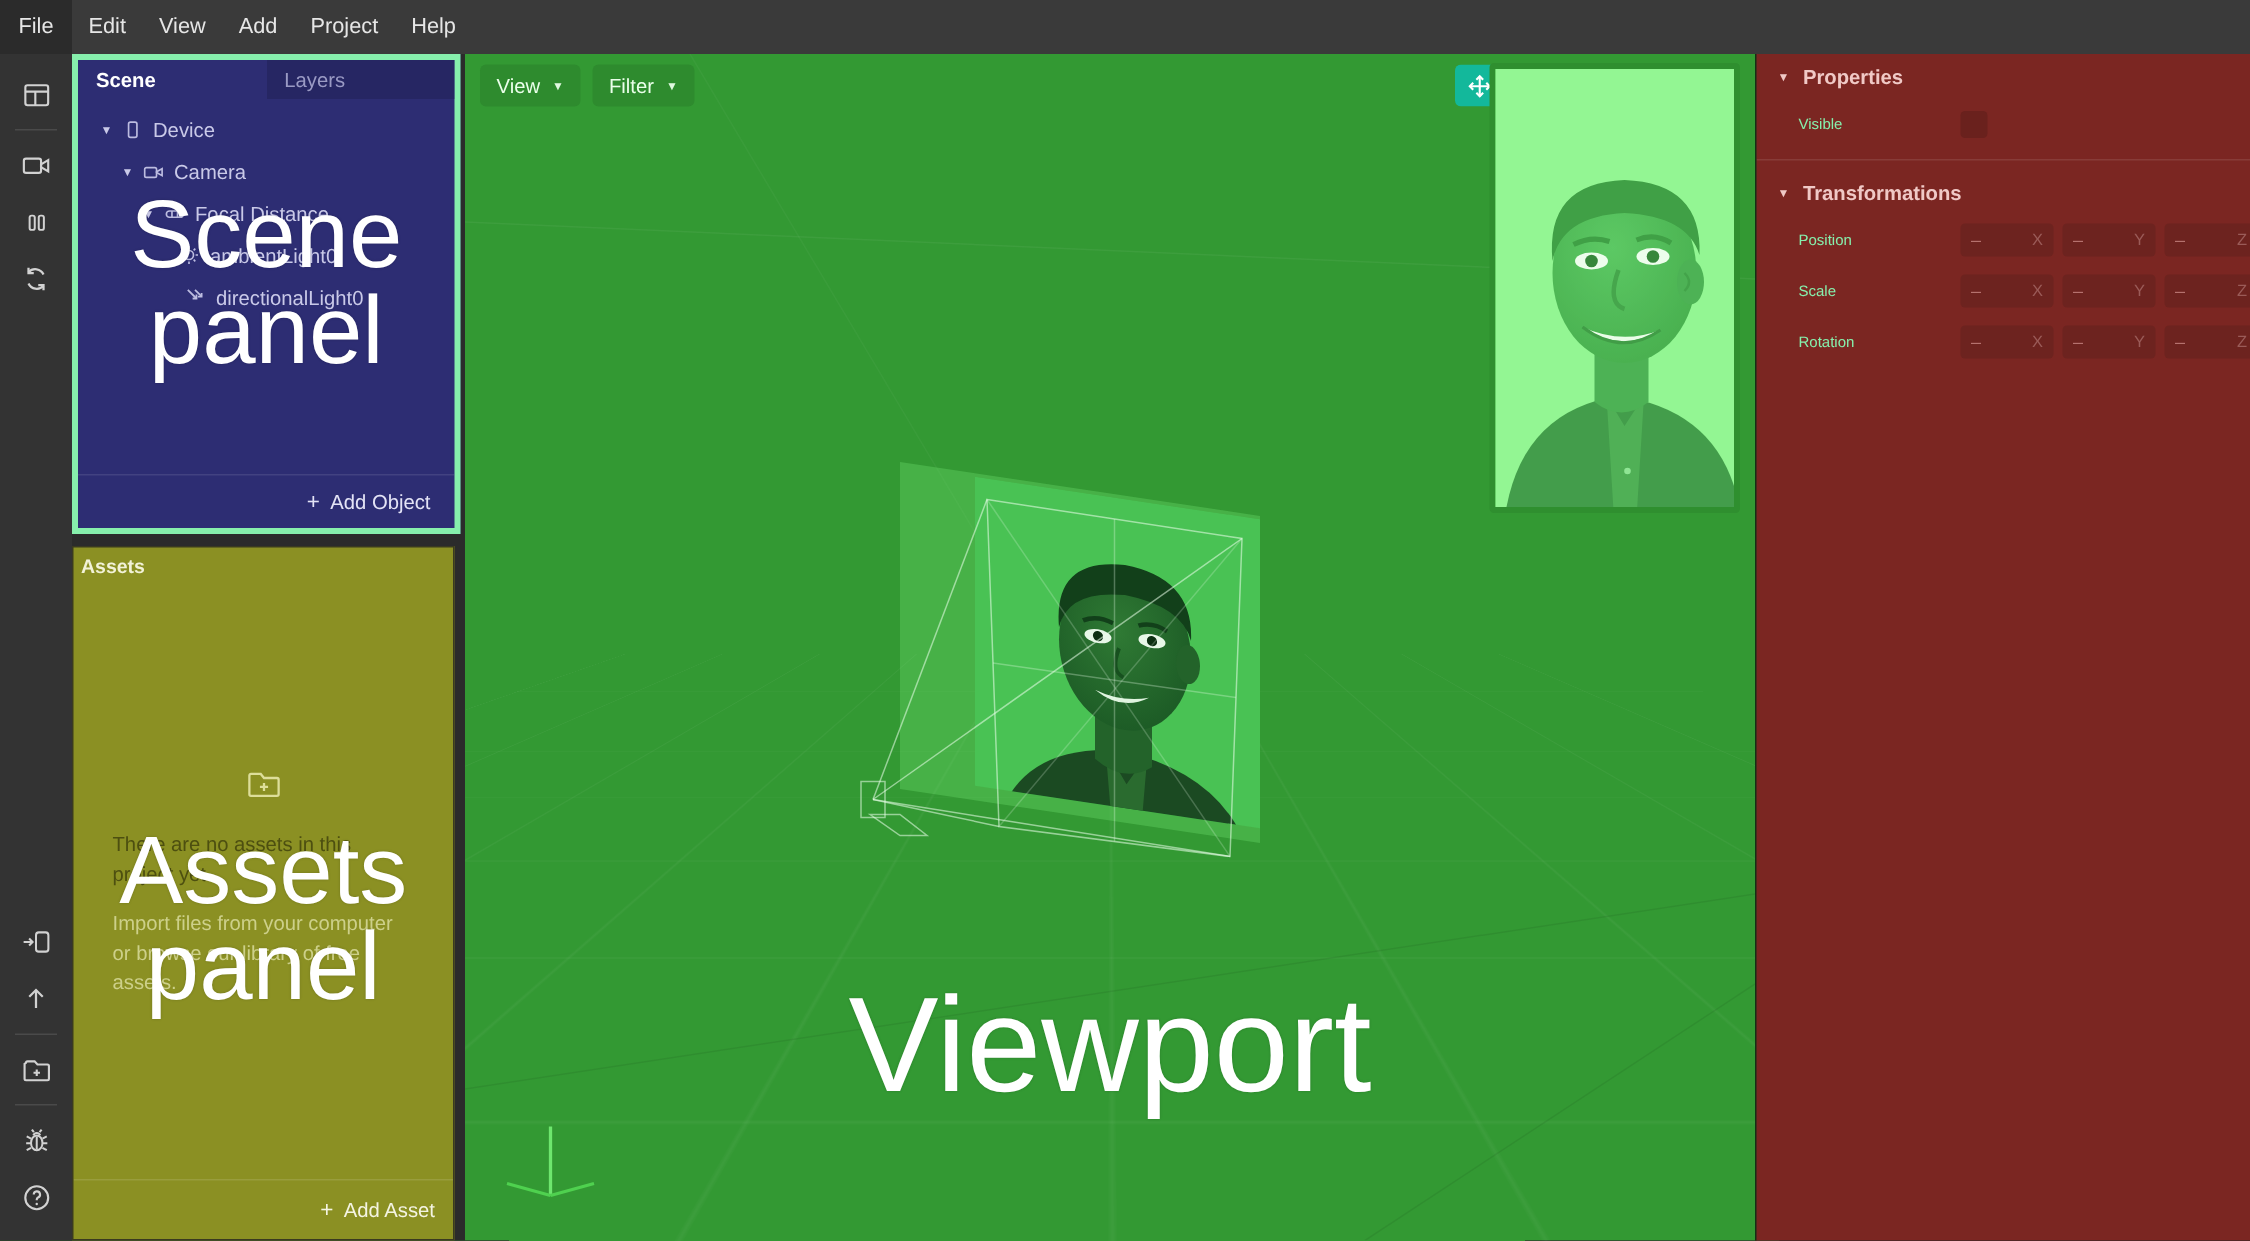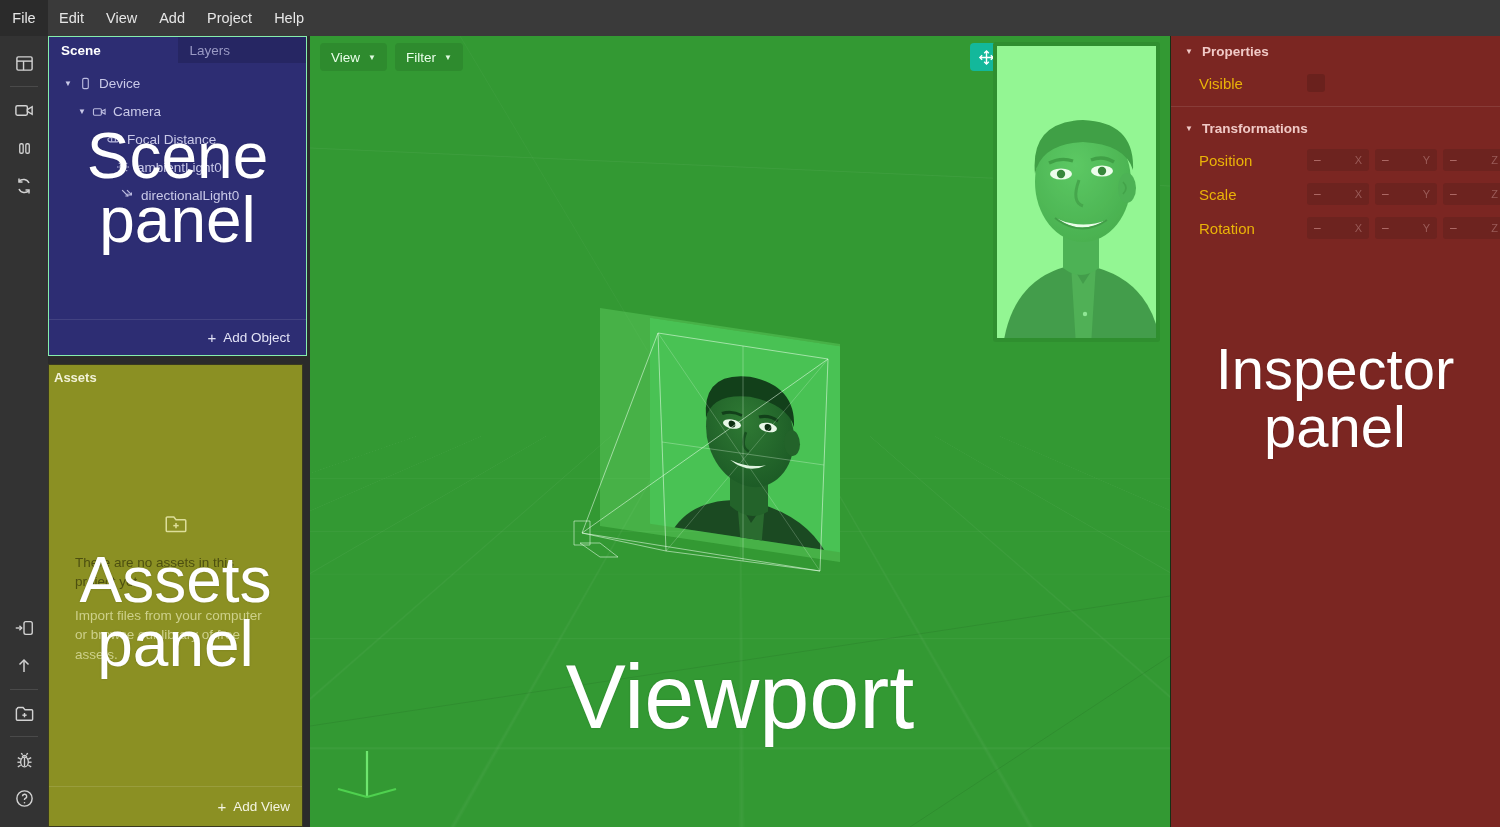--- a/index.html
+++ b/index.html
@@ -36,21 +36,21 @@
     width: 48px; height: 38px; display: flex; align-items: center; justify-content: center;
     color: #d2d2d2; cursor: pointer;
   }
   .rail-icon svg { display: block; }
   .rail-sep { width: 28px; height: 1px; background: #4a4a4a; margin: 4px 0; }
   .rail-spacer { flex: 1 1 auto; }
 
   
   .scene-panel {
     position: absolute; left: 48px; top: 36px; width: 259px; height: 320px;
-    background: #2d2d73; border: 1px solid #86efac;
+    background: #2d2d73; border: 4px solid #86efac;
     display: flex; flex-direction: column; overflow: hidden;
   }
   .scene-tabs { display: flex; height: 26px; flex: 0 0 auto; }
   .scene-tab {
     flex: 1 1 0; display: flex; align-items: center; padding-left: 12px;
     font-size: 13.5px; cursor: pointer;
   }
   .scene-tab.active { background: #2d2d73; color: #ffffff; font-weight: bold; }
   .scene-tab.inactive { background: #262663; color: #9a9ac4; }
   .tree { flex: 1 1 auto; padding-top: 6px; overflow: hidden; }
@@ -184,21 +184,21 @@
   }
   .insp-section-head {
     display: flex; align-items: center; gap: 9px; height: 30px;
     padding-left: 14px; font-size: 13.5px; color: #f0c9c6; font-weight: bold;
   }
   .insp-caret { font-size: 8px; color: #f0c9c6; }
   .insp-row {
     display: flex; align-items: center; height: 34px; padding-left: 28px;
   }
   .insp-label {
-    width: 108px; flex: 0 0 108px; font-size: 15px; color: #eab308;
+    width: 108px; flex: 0 0 108px; font-size: 10px; color: #86efac;
   }
   .insp-check {
     width: 18px; height: 18px; border-radius: 3px; background: #6a211d; cursor: pointer;
   }
   .insp-divider { height: 1px; background: rgba(255,255,255,.10); margin: 6px 0; }
   .xyz-wrap { display: flex; gap: 6px; }
   .xyz-field {
     width: 62px; height: 22px; border-radius: 3px; background: #6d231f;
     display: flex; align-items: center; justify-content: space-between;
     padding: 0 7px; font-size: 12px; color: #b5726e; cursor: text;
@@ -401,21 +401,21 @@
           <line x1="12" y1="11" x2="12" y2="16"></line>
             <line x1="9.5" y1="13.5" x2="14.5" y2="13.5"></line>
         </svg>
       </div>
       <div class="assets-empty-title">There are no assets in this project yet.</div>
       <div class="assets-empty-sub">Import files from your computer or browse our library of free assets.</div>
     </div>
     <div class="assets-footer">
       <div class="footer-btn">
         <span class="plus">+</span>
-        <span>Add View</span>
+        <span>Add Asset</span>
       </div>
     </div>
   </div>
 
   <div class="viewport">
     <div class="vp-grid"></div>
     <svg class="vp-horizon" viewBox="0 0 860 791" preserveAspectRatio="none">
       <line x1="0" y1="112" x2="860" y2="150" stroke="rgba(255,255,255,.05)" stroke-width="1"></line>
       <line x1="0" y1="690" x2="860" y2="560" stroke="rgba(0,0,0,.07)" stroke-width="1"></line>
       <line x1="600" y1="791" x2="860" y2="620" stroke="rgba(0,0,0,.07)" stroke-width="1"></line>
@@ -645,15 +645,14 @@
           <span>–</span>
           <span class="xyz-axis">Z</span>
         </span>
       </span>
     </div>
   </div>
 
   <div class="annot" id="annot-scene">Scene panel</div>
   <div class="annot" id="annot-assets">Assets panel</div>
   <div class="annot" id="annot-viewport">Viewport</div>
-  <div class="annot" id="annot-inspector">Inspector panel</div>
 
 </div>
 
 </body></html>

